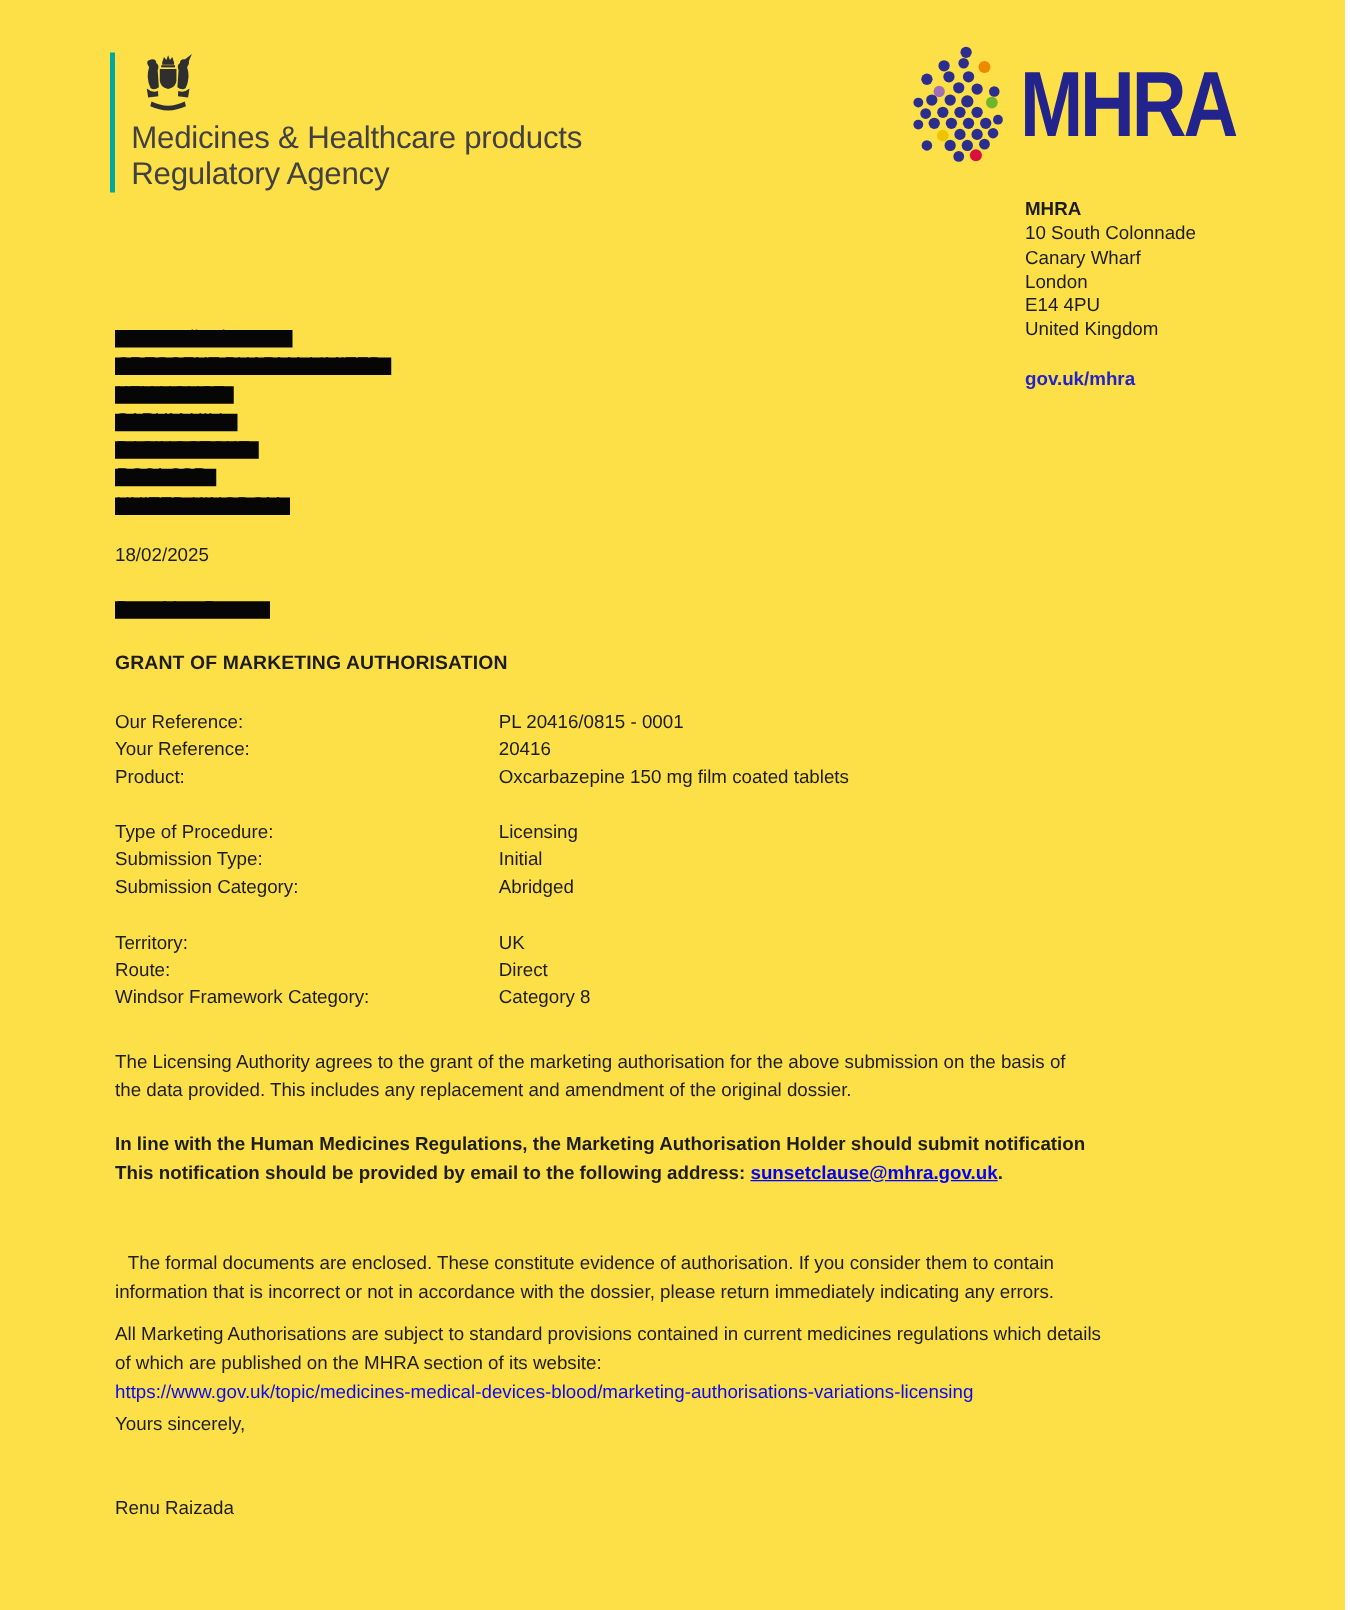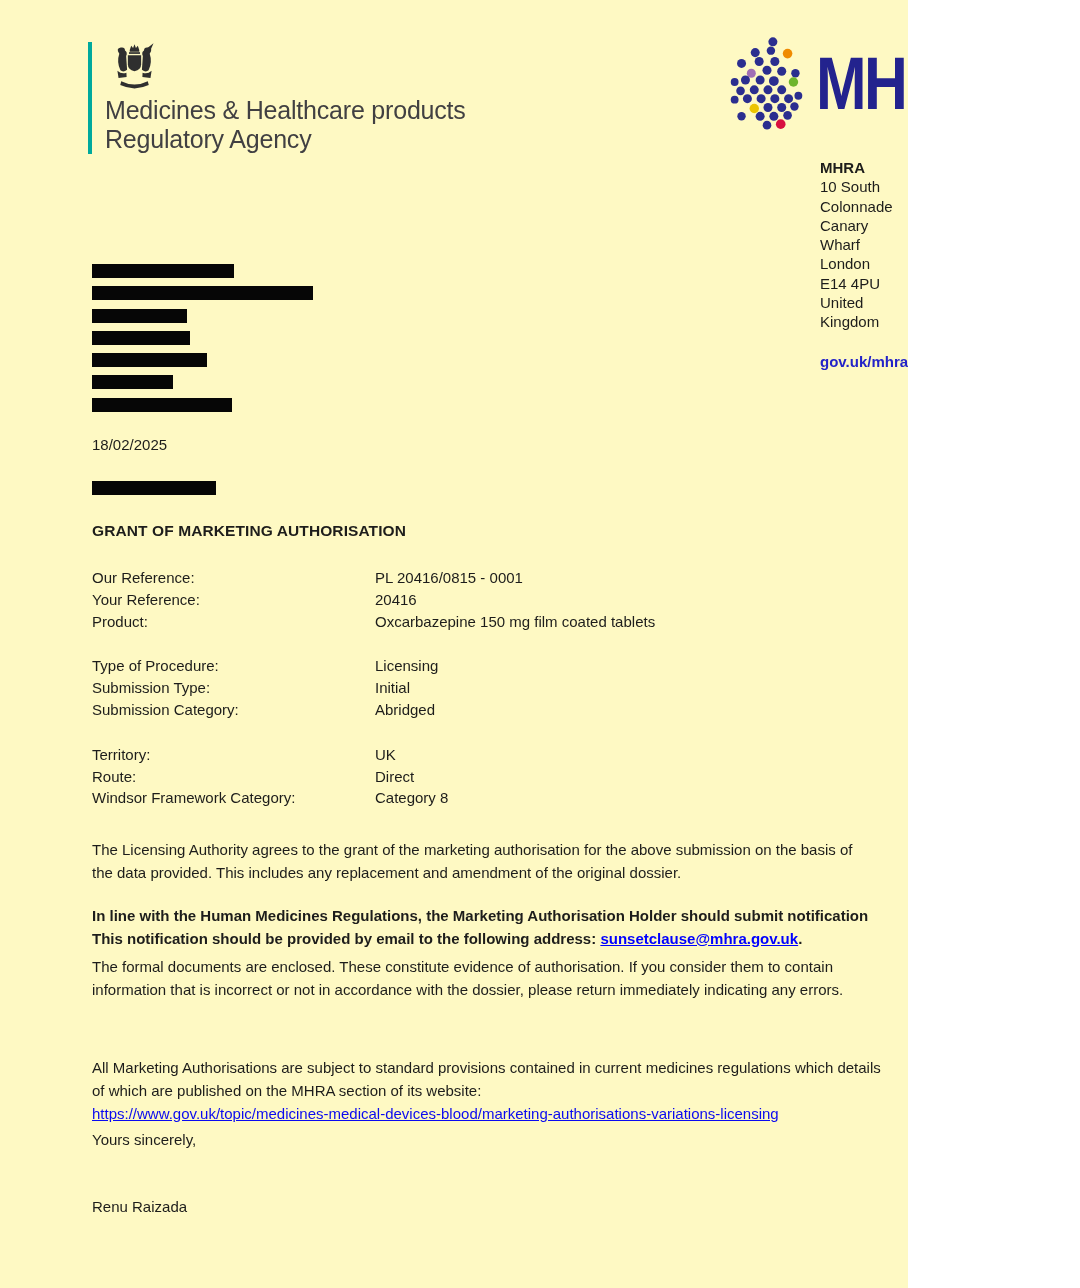--- a/index.html
+++ b/index.html
@@ -1,17 +1,17 @@
 <!DOCTYPE html>
 <html><head>
 <meta charset="utf-8">
 <style>
   html,body { margin:0; padding:0; background:#ffffff; }
   body { width:1080px; height:1288px; font-family:"Liberation Sans", sans-serif; color:#1d1d1b; }
-  .page { position:relative; width:908px; height:1288px; background:#fef9c3; overflow:hidden; }
+  .page { position:relative; width:1076px; height:1288px; background:#fde047; overflow:hidden; }
 
   
   .brand-left { position:absolute; left:88px; top:42px; border-left:4px solid #00a99c; padding-left:13px; }
   .crest { display:block; margin:0 0 4px 1px; }
   .brand-name { font-size:25px; line-height:29px; color:#414042; letter-spacing:-0.2px; white-space:nowrap; }
 
   
   .brand-right { position:absolute; left:724px; top:34px; display:flex; align-items:center; }
   .dots { display:block; }
   .wordmark { font-size:74px; font-weight:700; color:#23238e; letter-spacing:-3px;
@@ -27,34 +27,34 @@
   .redacted { position:relative; display:inline-block; color:#3c3c3c; line-height:19px; padding:0 7px 0 1px; }
   .redacted::after { content:""; position:absolute; left:0; right:0; top:4px; bottom:1px; background:#060606; }
 
   .date-line   { position:absolute; left:92px; top:436px; font-size:15px; }
   .salutation  { position:absolute; left:92px; top:477px; font-size:15px; }
   .heading     { position:absolute; left:92px; top:522px; font-size:15.5px; font-weight:700; letter-spacing:0.1px; }
 
   
   .refs { position:absolute; left:92px; top:567px; font-size:15px; }
   .ref-group { margin-bottom:23px; }
-  .ref-row { display:flex; line-height:21.8px; }
+  .ref-row { display:flex; line-height:21.8px;gap:24px; }
   .ref-label { width:283px; flex:none; }
 
   
   .para { position:absolute; left:92px; font-size:15px; line-height:22.8px; white-space:nowrap;margin-top:12px; }
   .p1 { top:827px; }
   .p2 { top:893px; font-weight:700; }
-  .p3 { top:944px; }
+  .p3 { top:988px;text-align:right; }
   .p4 { top:1045px; }
   .closing { position:absolute; left:92px; top:1131px; font-size:15px; }
   .signatory { position:absolute; left:92px; top:1198px; font-size:15px; }
 
   a.email-link { color:#0000ff; font-weight:700; text-decoration:underline; cursor:pointer; }
-  a.url-link   { color:#0a0af0; font-weight:400; text-decoration:underline; cursor:pointer; }
+  a.url-link   { color:#0a0af0; font-weight:400; cursor:pointer; }
 </style>
 </head>
 <body>
 
 <div class="page">
 
   <div class="brand-left">
     <svg class="crest" width="57" height="50" viewBox="0 0 60 52">
       <g fill="#2f2f2f">
         <path d="M25 8 l1.5 -4.5 2 2.5 1.5 -4 1.5 4 2 -2.5 1.5 4.5 v2 h-10 z"></path>

